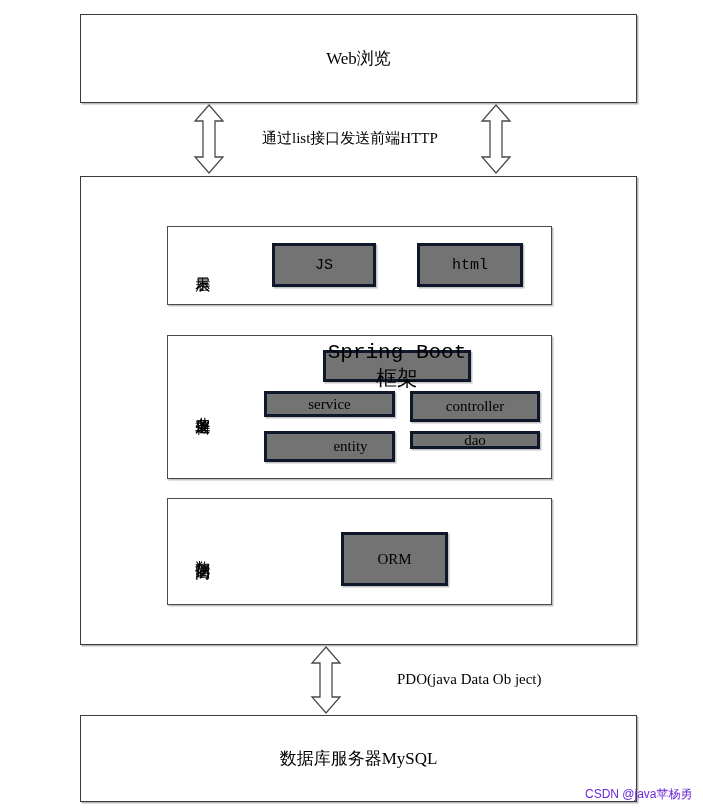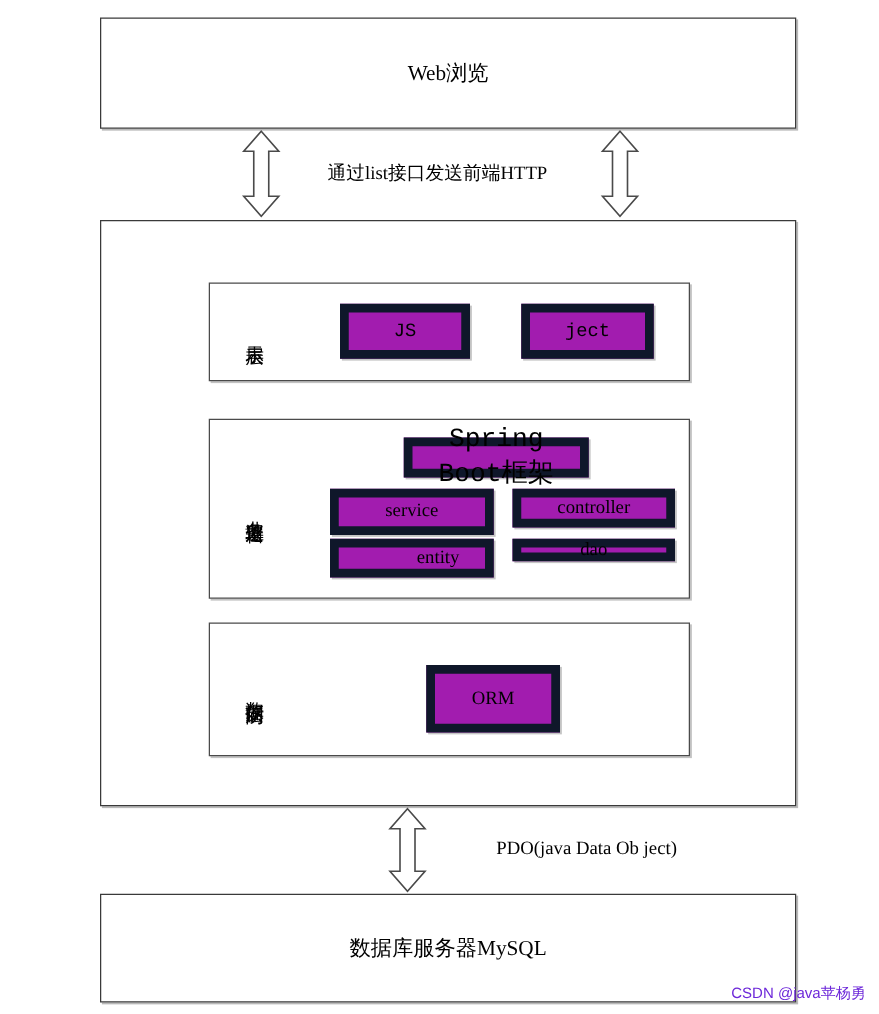--- a/index.html
+++ b/index.html
@@ -83,37 +83,37 @@
     text-orientation: upright;
     font-size: 15px;
     letter-spacing: 1px;
     line-height: 1.05;
     white-space: nowrap;
   }
   
   .comp {
     position: absolute;
     box-sizing: border-box;
-    border: 7px solid #0f172a;
-    background: #a21caf;
+    border: 3px solid #0f172a;
+    background: #737373;
     display: flex;
     align-items: center;
     justify-content: center;
     text-align: center;
     box-shadow: 1.5px 1.5px 0 0 #c4c4c4;
   }
   .mono {
     font-family: "Liberation Mono", "DejaVu Sans Mono", monospace;
   }
   
   #js-box   { left: 272px; top: 243px; width: 104px; height: 44px; font-size: 15px; }
   #html-box { left: 417px; top: 243px; width: 106px; height: 44px; font-size: 15px; }
   
   #springboot-box { left: 323px; top: 350px; width: 148px; height: 32px; font-size: 21px; }
-  #service-box    { left: 264px; top: 391px; width: 131px; height: 37px; font-size: 15px; }
+  #service-box    { left: 264px; top: 391px; width: 131px; height: 26px; font-size: 15px; }
   #controller-box { left: 410px; top: 391px; width: 130px; height: 31px; font-size: 15px; }
   #entity-box     { left: 264px; top: 431px; width: 131px; height: 31px; font-size: 15px; padding-left: 42px; }
   #dao-box        { left: 410px; top: 431px; width: 130px; height: 18px; font-size: 15px; }
   
   #orm-box { left: 341px; top: 532px; width: 107px; height: 54px; font-size: 15px; }
 
   
   .arrow {
     position: absolute;
   }
@@ -166,21 +166,21 @@
 
   <div id="app-container"></div>
 
   <div class="layer-box" id="presentation-layer">
     <div class="layer-title">表示层</div>
   </div>
   <div class="comp mono" id="js-box">
     <span>JS</span>
   </div>
   <div class="comp mono" id="html-box">
-    <span>ject</span>
+    <span>html</span>
   </div>
 
   <div class="layer-box" id="business-layer">
     <div class="layer-title">业务逻辑层</div>
   </div>
   <div class="comp mono" id="springboot-box">
     <span>Spring Boot框架</span>
   </div>
   <div class="comp" id="service-box">
     <span>service</span>

